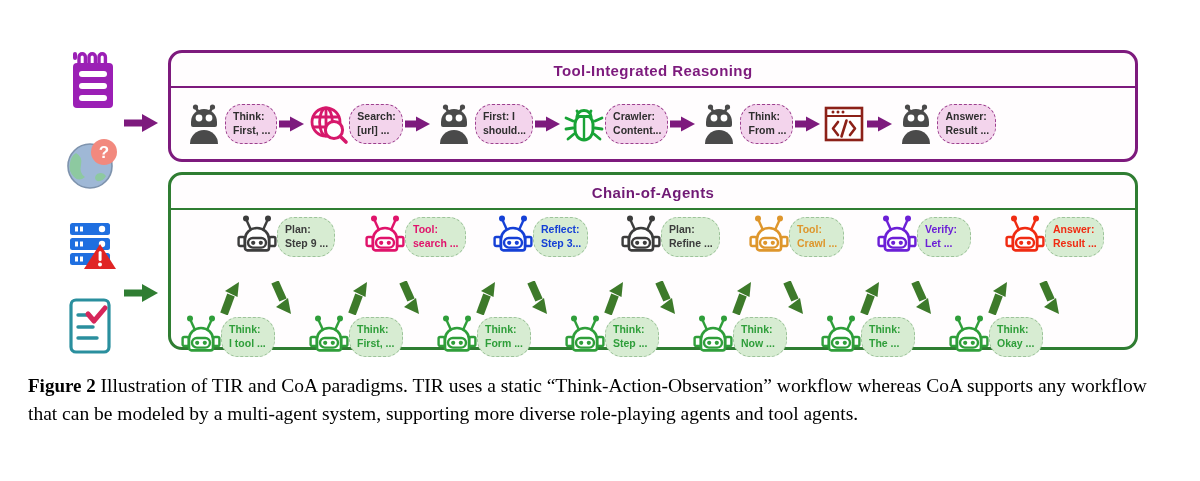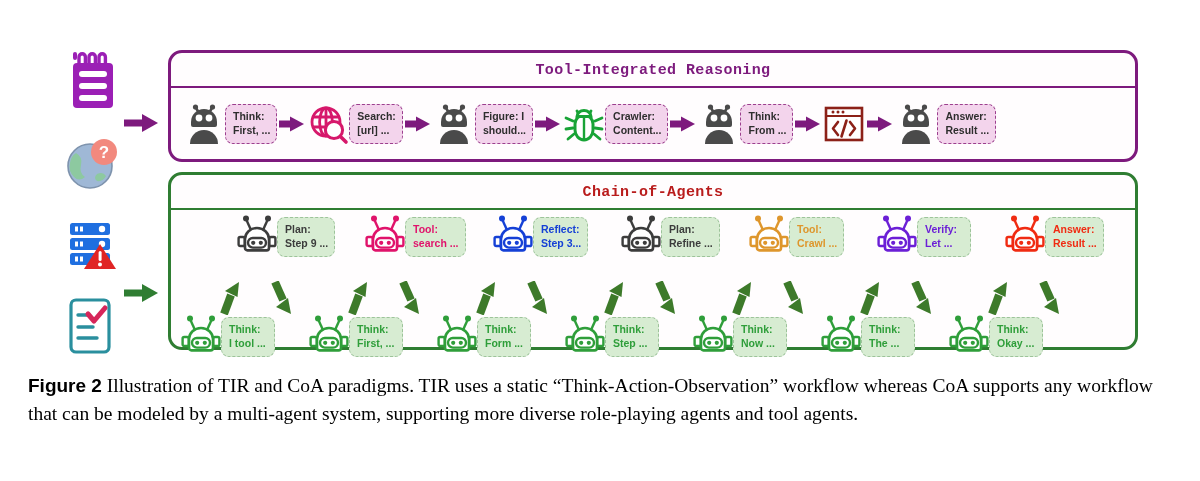--- a/index.html
+++ b/index.html
@@ -15,55 +15,55 @@
   .checklist{left:8px;top:248px;}
 
   .feed-arrow{position:absolute;}
   .feed-arrow svg{display:block;}
   .fa-tir{left:122px;top:112px;}
   .fa-coa{left:122px;top:282px;}
 
   
   .panel{position:absolute;box-sizing:border-box;border-radius:14px;background:#fffdfe;}
   .panel-title{position:absolute;left:0;right:0;top:0;height:34px;display:flex;align-items:center;justify-content:center;
-               font-size:15px;font-weight:bold;letter-spacing:.4px;font-family:Liberation Mono, monospace;}
+               font-size:15px;font-weight:bold;letter-spacing:.4px;}
   .panel-rule{position:absolute;left:0;right:0;height:0;}
 
   #tir-panel{left:168px;top:50px;width:970px;height:112px;border:3px solid #7d1a7d;}
   #tir-panel .panel-title{color:#7d1a7d;}
   #tir-panel .panel-rule{top:33px;border-top:2px solid #7d1a7d;}
 
   #coa-panel{left:168px;top:172px;width:970px;height:178px;border:3px solid #2f7d32;}
-  #coa-panel .panel-title{color:#b91c1c;}
+  #coa-panel .panel-title{color:#701a75;}
   #coa-panel .panel-rule{top:33px;border-top:2px solid #2f7d32;}
 
   
   .tir-row{position:absolute;left:12px;top:38px;right:10px;height:66px;display:flex;align-items:center;}
   .tir-unit{display:flex;align-items:center;flex:0 0 auto;}
   .tir-icon{width:42px;height:46px;display:flex;align-items:center;justify-content:center;flex:0 0 auto;}
-  .bubble{box-sizing:border-box;border-radius:8px;padding:5px 6px 5px 7px;
+  .bubble{box-sizing:border-box;border-radius:17px;padding:5px 6px 5px 7px;
           font-size:10.5px;line-height:1.32;font-weight:bold;white-space:nowrap;}
   .bubble span{display:block;}
   .bubble-pink{background:#f3d4ec;border:1.6px dashed #9c3f8e;color:#2e2e2e;min-width:52px;}
   .sep{flex:0 0 auto;display:flex;align-items:center;justify-content:center;width:30px;}
 
   
   .coa-body{position:absolute;left:0;top:36px;right:0;bottom:0;}
   .coa-top{position:absolute;left:66px;top:4px;height:62px;width:890px;}
   .coa-bottom{position:absolute;left:10px;top:104px;height:62px;width:948px;}
   .coa-unit{position:absolute;display:flex;align-items:center;top:0;justify-content:space-between;}
   .coa-icon{width:40px;height:44px;flex:0 0 auto;display:flex;align-items:center;justify-content:center;}
   .bubble-green{background:#d7ecd2;border:1.6px dashed #9dc39a;min-width:54px;}
   .arrows{position:absolute;left:0;top:70px;width:100%;height:36px;}
   .arr{position:absolute;top:0;}
 
   
   .caption{position:absolute;left:28px;top:372px;width:1146px;
            font-family:"Liberation Serif",serif;font-size:19.5px;line-height:1.42;color:#000;}
-  .caption b{font-family:Liberation Sans, sans-serif;font-weight:bold;font-size:19px;}
+  .caption b{font-family:Liberation Serif, serif;font-weight:bold;font-size:19px;}
 </style>
 </head>
 <body>
 
 <div class="page">
 
   <div class="left-col">
 
     <div class="lic notepad">
       <svg width="56" height="62" viewBox="0 0 56 62">
@@ -197,21 +197,21 @@
     <path d="M12 6 L15 11 M28 6 L25 11" stroke="#4a4a4a" stroke-width="2.6" stroke-linecap="round"></path>
     <circle cx="11.5" cy="5" r="2.6" fill="#4a4a4a"></circle>
               <circle cx="28.5" cy="5" r="2.6" fill="#4a4a4a"></circle>
     <path d="M7 20 a13 13 0 0 1 26 0 v3 a2 2 0 0 1 -2 2 H9 a2 2 0 0 1 -2 -2z" fill="#4a4a4a"></path>
     <circle cx="15" cy="16" r="3.4" fill="#ffffff"></circle>
               <circle cx="25" cy="16" r="3.4" fill="#ffffff"></circle>
     <path d="M6 42 a14 14 0 0 1 28 0z" fill="#4a4a4a"></path>
   </svg>
           </div>
       <div class="bubble bubble-pink">
-            <span>Figure:  I</span>
+            <span>First:  I</span>
             <span>should...</span>
           </div>
     </div>
         <div class="sep">
         <svg width="28" height="18" viewBox="0 0 28 18">
           <path d="M1 9 h13" stroke="#7d1a7d" stroke-width="7"></path>
           <path d="M12 1.5 L26 9 L12 16.5 Z" fill="#7d1a7d"></path>
         </svg>
         </div>
         <div class="tir-unit">

